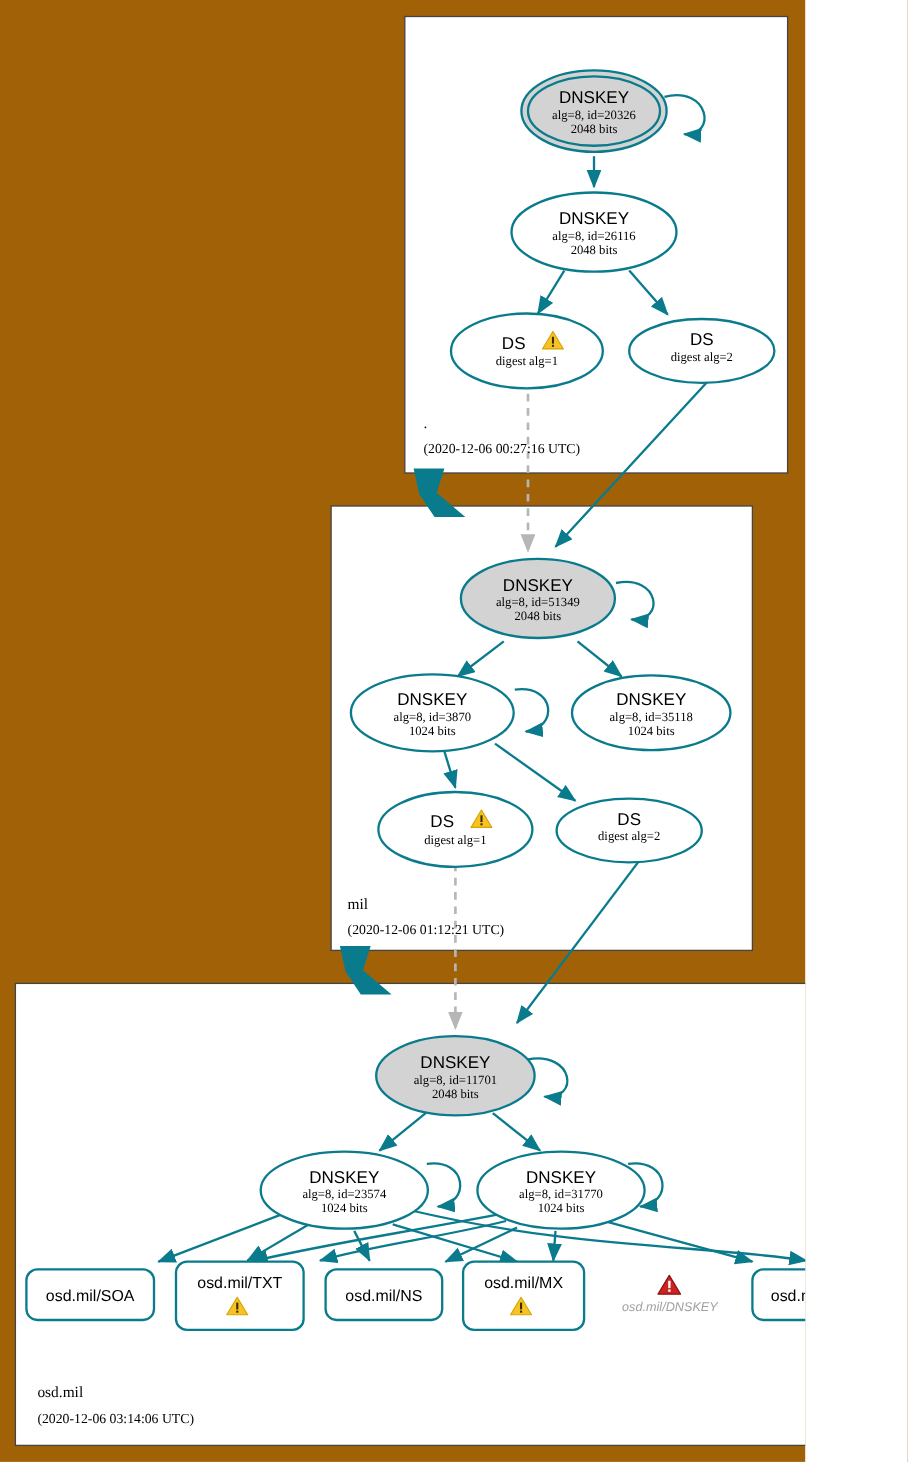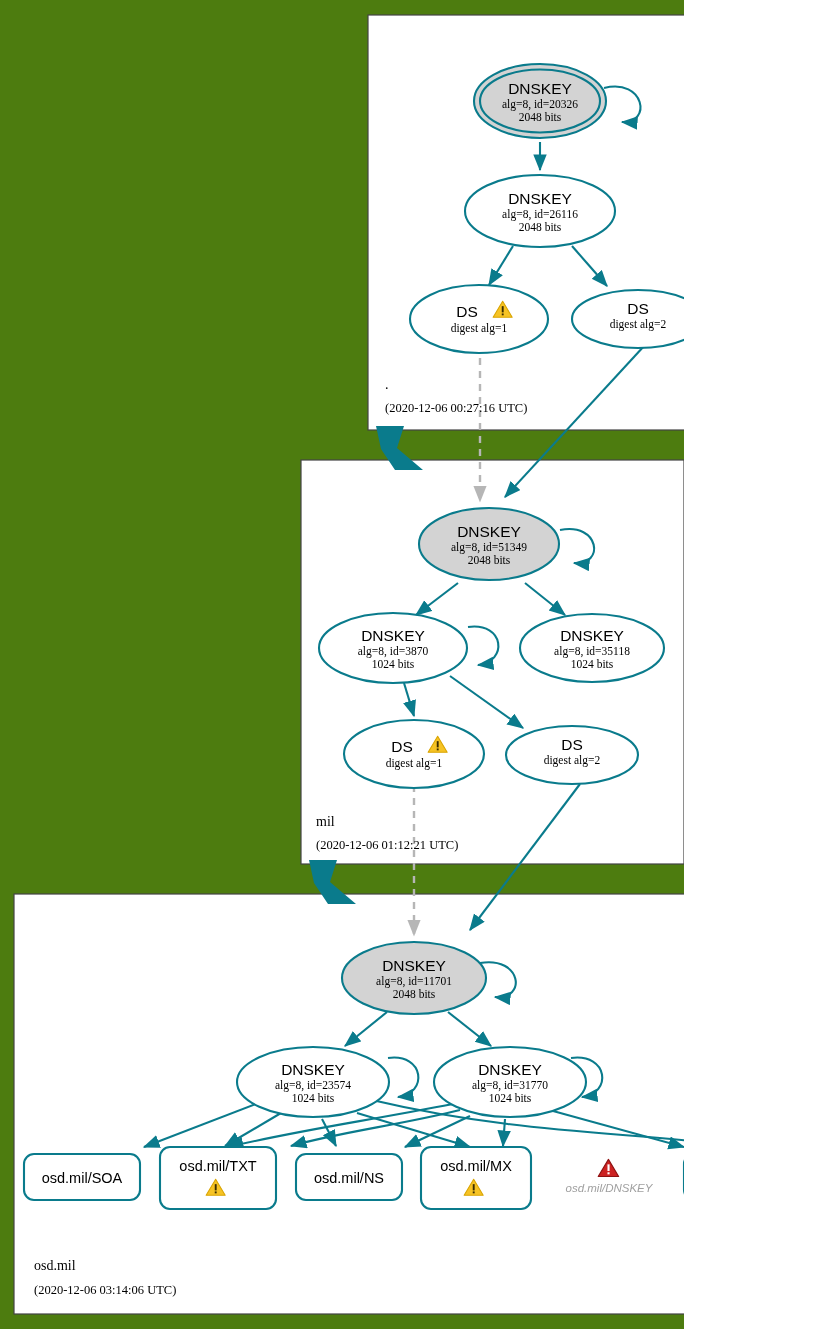--- a/index.html
+++ b/index.html
@@ -4,23 +4,24 @@
 <style>
   html, body {
     margin: 0;
     padding: 0;
     background: #ffffff;
   }
   #canvas {
     position: relative;
     width: 684px;
     height: 1329px;
-    background: #4d7c0f;
+    background: #a16207;
     font-family: "Liberation Sans", sans-serif;
     overflow: hidden;
+    padding-left: 48px;
   }
   #graph {
     position: absolute;
     left: 0;
     top: 0;
     width: 825px;
     height: 1329px;
   }
   .zone-box {
     fill: #ffffff;

